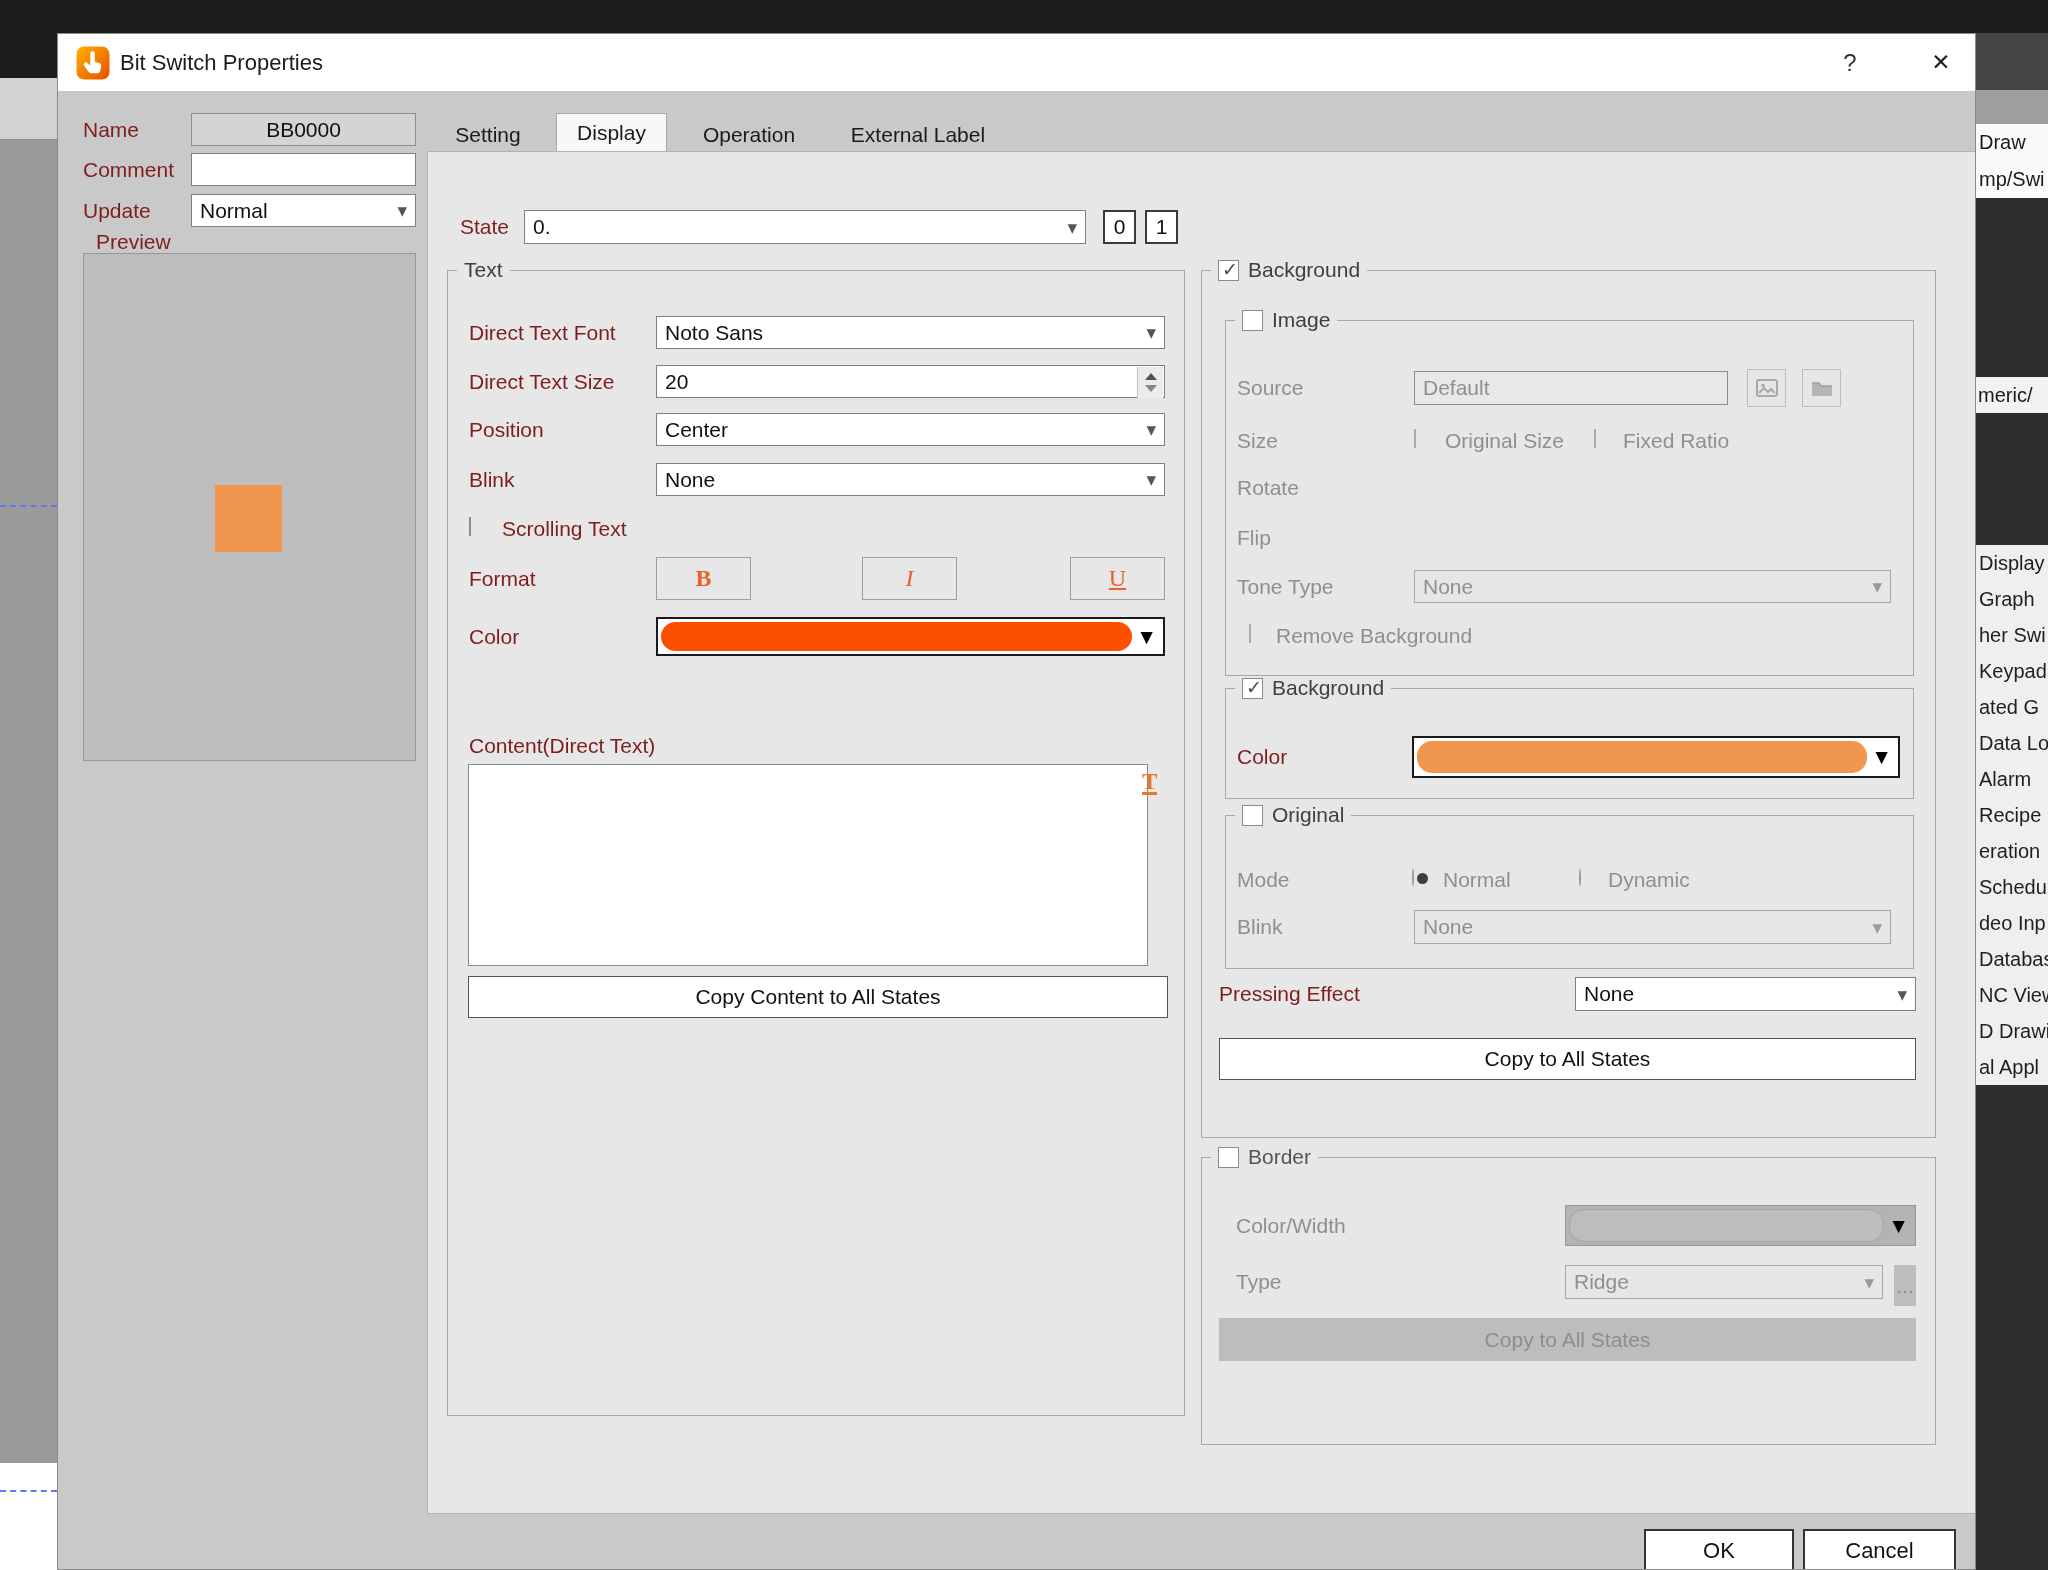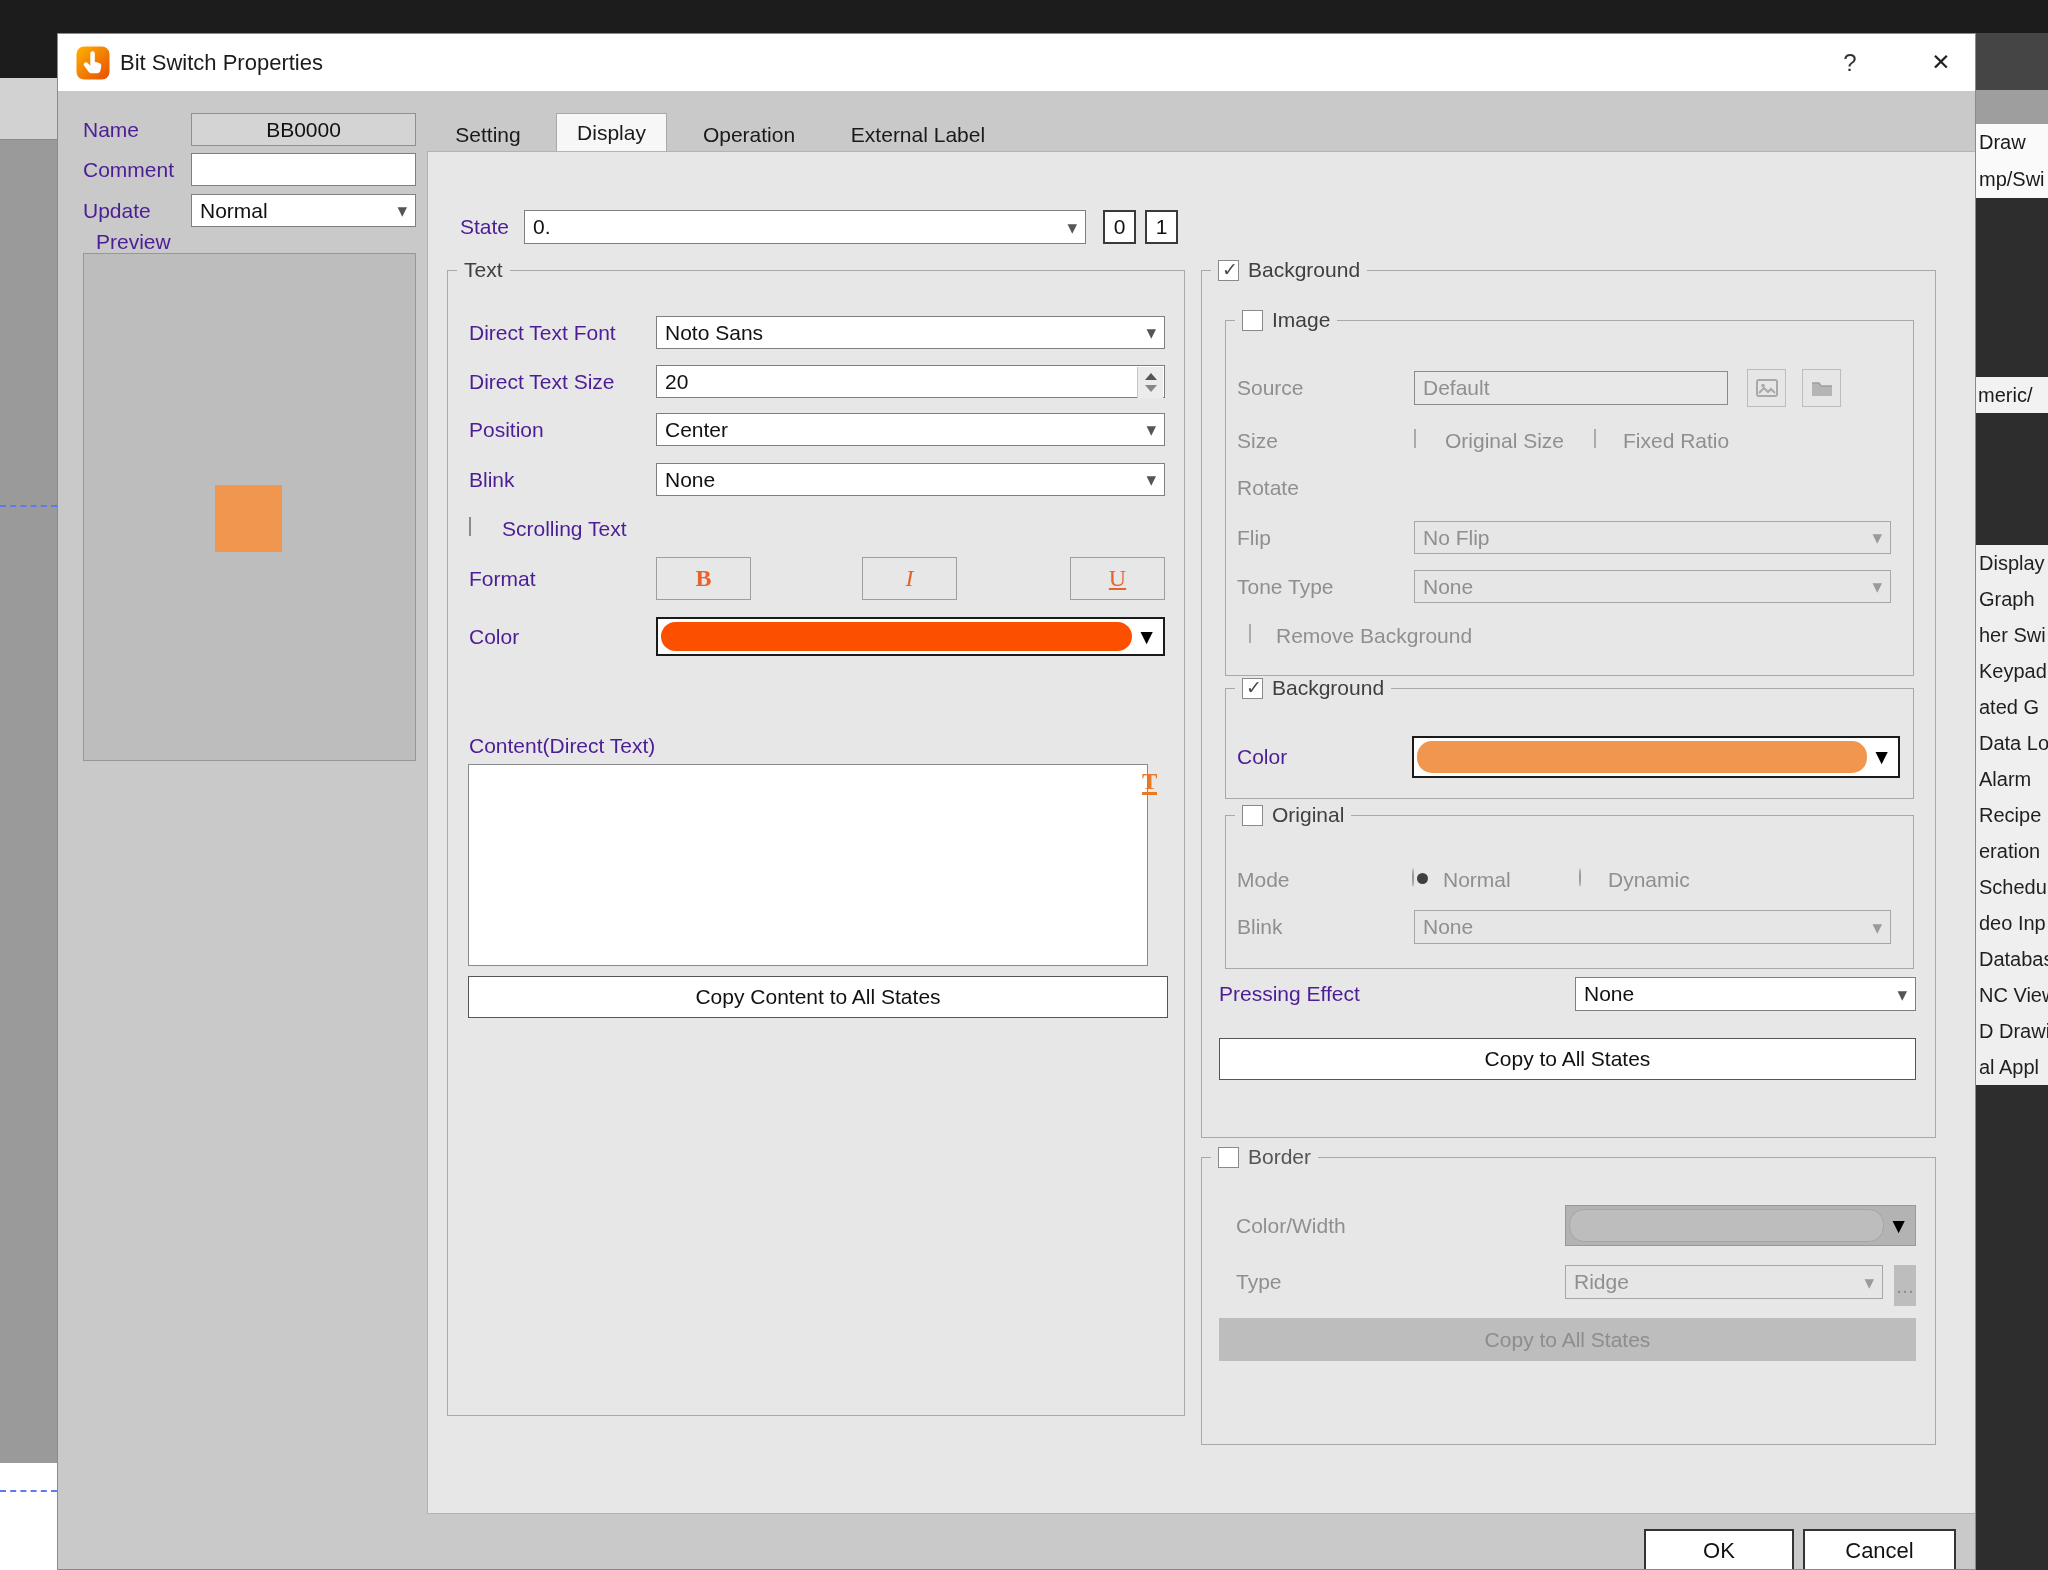--- a/index.html
+++ b/index.html
@@ -27,21 +27,21 @@
   .rlist { left:1976px; top:545px; width:72px; height:540px; background:#efefef; overflow:hidden; }
   .side-item { height:36px; display:flex; align-items:center; padding-left:3px; font-size:20px; color:#1f1f1f; white-space:nowrap; background:#efefef; }
 
   
   .dialog { left:57px; top:33px; width:1919px; height:1537px; background:#c9c9c9; border:1px solid #8a8a8a; overflow:hidden; }
   .titlebar { left:0; top:0; width:100%; height:57px; background:#ffffff; }
   .title-text { left:62px; top:0; height:57px; display:flex; align-items:center; font-size:22px; color:#1c1c1c; }
   .title-help { left:1762px; top:0; width:60px; height:57px; display:flex; align-items:center; justify-content:center; font-size:24px; color:#333; cursor:default; }
   .title-close { left:1852px; top:0; width:62px; height:57px; display:flex; align-items:center; justify-content:center; font-size:23px; color:#222; cursor:default; }
 
-  .lbl { font-size:21px; color:#4c1d95; white-space:nowrap; display:flex; align-items:center; }
+  .lbl { font-size:21px; color:#7f1d1d; white-space:nowrap; display:flex; align-items:center; }
   .lbl.dis { color:#8f8f8f; }
 
   .input { background:#fff; border:1px solid #7f7f7f; display:flex; align-items:center; padding:0 8px; font-size:21px; color:#111; }
   .input.gray { background:#d4d4d4; border-color:#8f8f8f; justify-content:center; }
   .dd { background:#fff; border:1px solid #7f7f7f; display:flex; align-items:center; padding:0 8px; font-size:21px; color:#111; }
   .dd::after { content:"▾"; margin-left:auto; color:#555; font-size:19px; }
   .dd.dis { background:#e6e6e6; border-color:#a6a6a6; color:#8f8f8f; }
   .dd.dis::after { color:#9a9a9a; }
   .src-field { background:#e8e8e8; border:1px solid #8a8a8a; display:flex; align-items:center; padding:0 8px; font-size:21px; color:#8f8f8f; }
 
@@ -253,23 +253,20 @@
 
           <div class="abs lbl dis" style="left:11px; top:109px; height:21px;">Size</div>
           <span class="abs checkbox dis" style="left:188px; top:109px;"></span>
           <div class="abs lbl dis" style="left:219px; top:109px; height:21px;">Original Size</div>
           <span class="abs checkbox dis" style="left:366px; top:109px;"></span>
           <div class="abs lbl dis" style="left:397px; top:109px; height:21px;">Fixed Ratio</div>
 
           <div class="abs lbl dis" style="left:11px; top:150px; height:34px;">Rotate</div>
 
           <div class="abs lbl dis" style="left:11px; top:200px; height:33px;">Flip</div>
-          <div class="abs dd dis" style="left:188px; top:200px; width:477px; height:33px;">
-              <span>No Flip</span>
-            </div>
 
           <div class="abs lbl dis" style="left:11px; top:249px; height:33px;">Tone Type</div>
           <div class="abs dd dis" style="left:188px; top:249px; width:477px; height:33px;">
               <span>None</span>
             </div>
 
           <span class="abs checkbox dis" style="left:19px; top:304px;"></span>
           <div class="abs lbl dis" style="left:50px; top:304px; height:21px;">Remove Background</div>
         </div>
 

